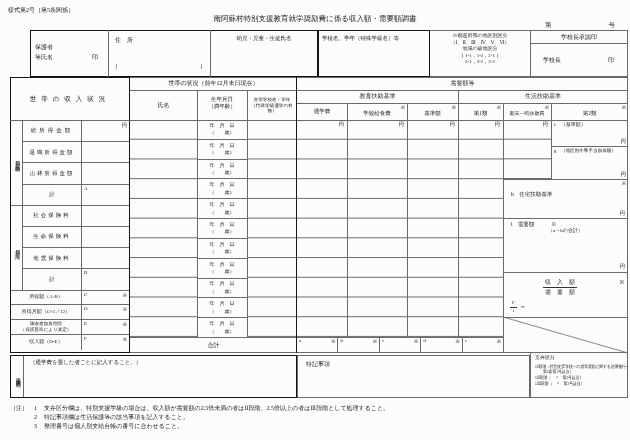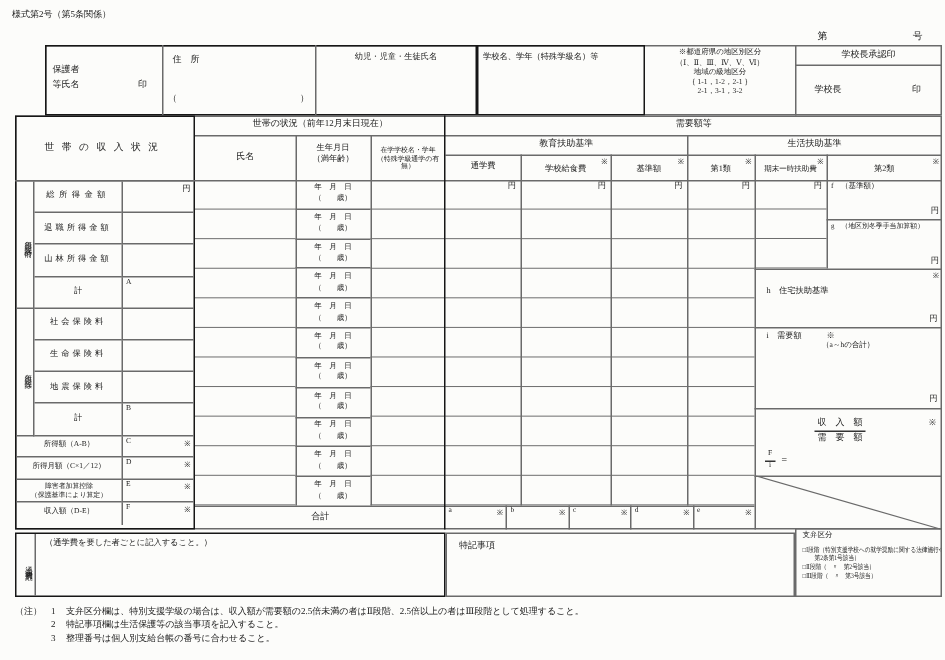--- a/index.html
+++ b/index.html
@@ -44,20 +44,21 @@
   #sum-row .scell:last-child{border-right:none;}
   .fracnum{border-bottom:0.8px solid #333;padding:0 2px 1px 2px;}
   .chk{white-space:nowrap;}
 </style>
 </head>
 <body>
 
 <div id="page">
 
   <div class="abs f6" style="left:8px;top:6px;">様式第2号（第5条関係）</div>
+  <div class="abs f75 ctr" style="left:0;top:14px;width:630px;">南阿蘇村特別支援教育就学奨励費に係る収入額・需要額調書</div>
   <div class="abs f65" style="left:532px;top:20px;width:96px;display:flex;justify-content:space-between;padding:0 13px;">
     <span>第</span>
     <span>号</span>
   </div>
 
   <div class="abs thin" style="left:30px;top:30px;width:598px;height:47px;"></div>
 
   <div class="abs thick" style="left:30px;top:30px;width:288px;height:47px;"></div>
   <div class="ln" style="left:108px;top:30px;width:0.7px;height:47px;"></div>
   <div class="ln" style="left:210px;top:30px;width:0.7px;height:47px;"></div>

